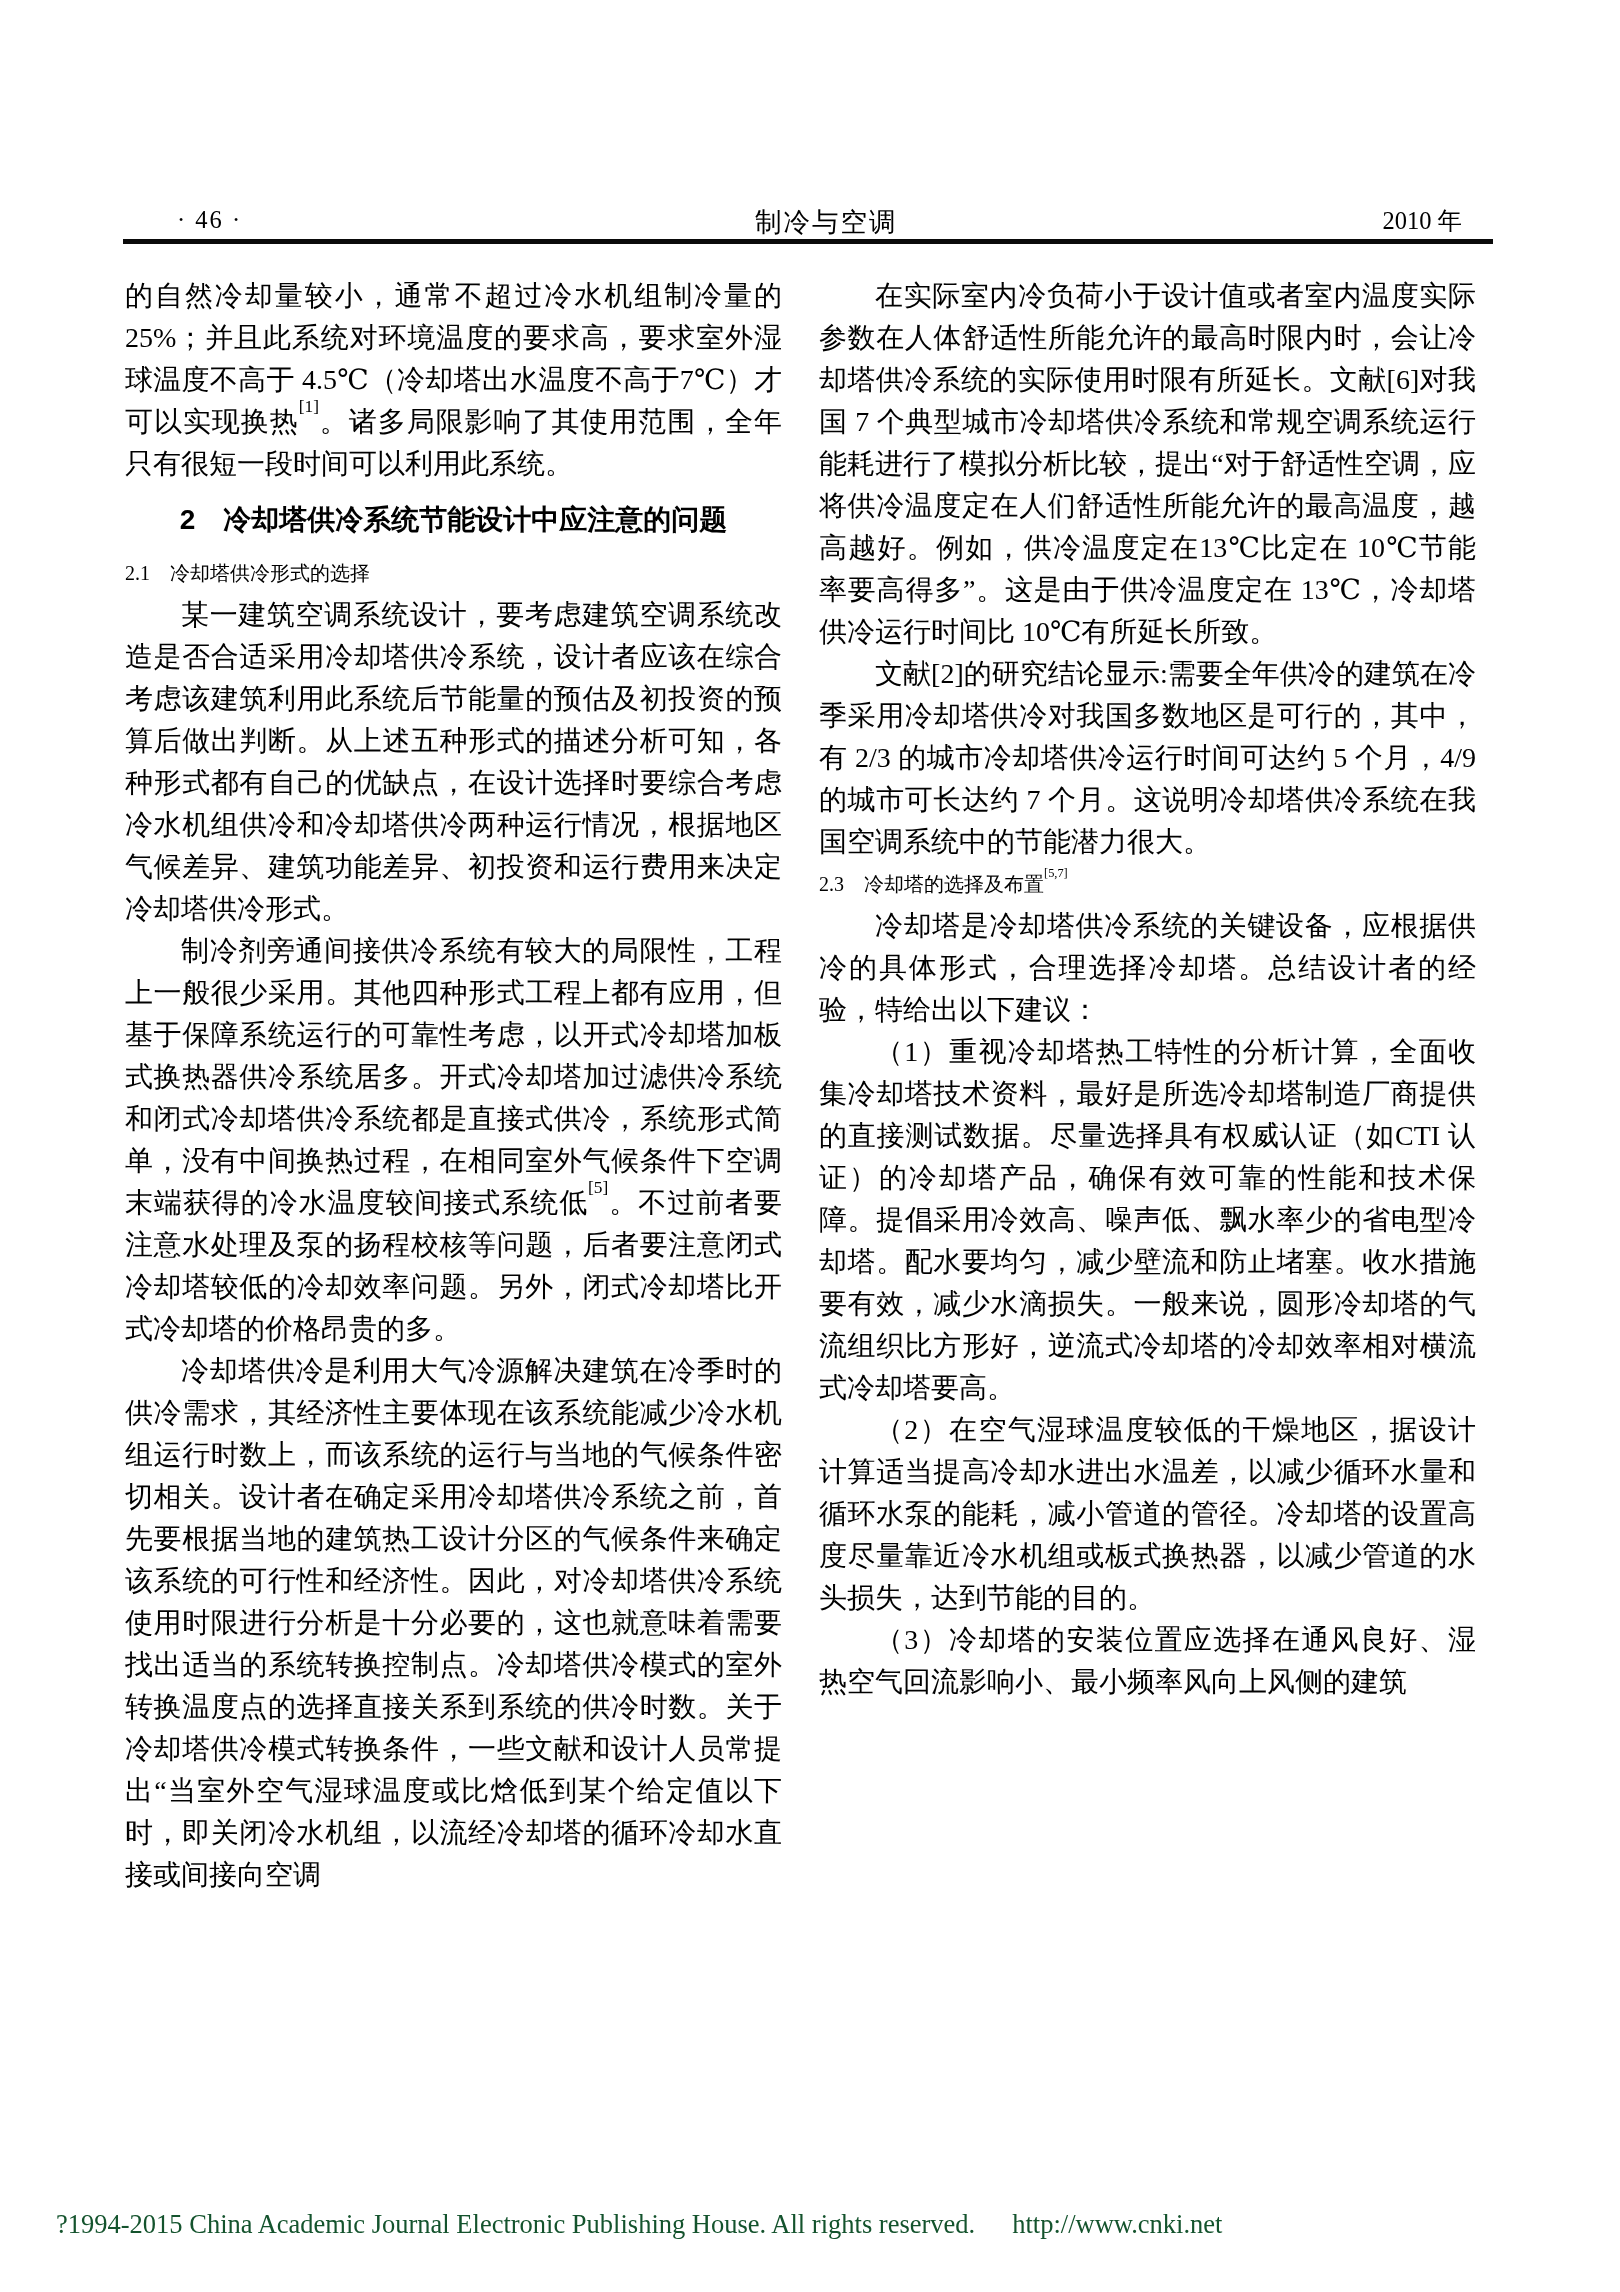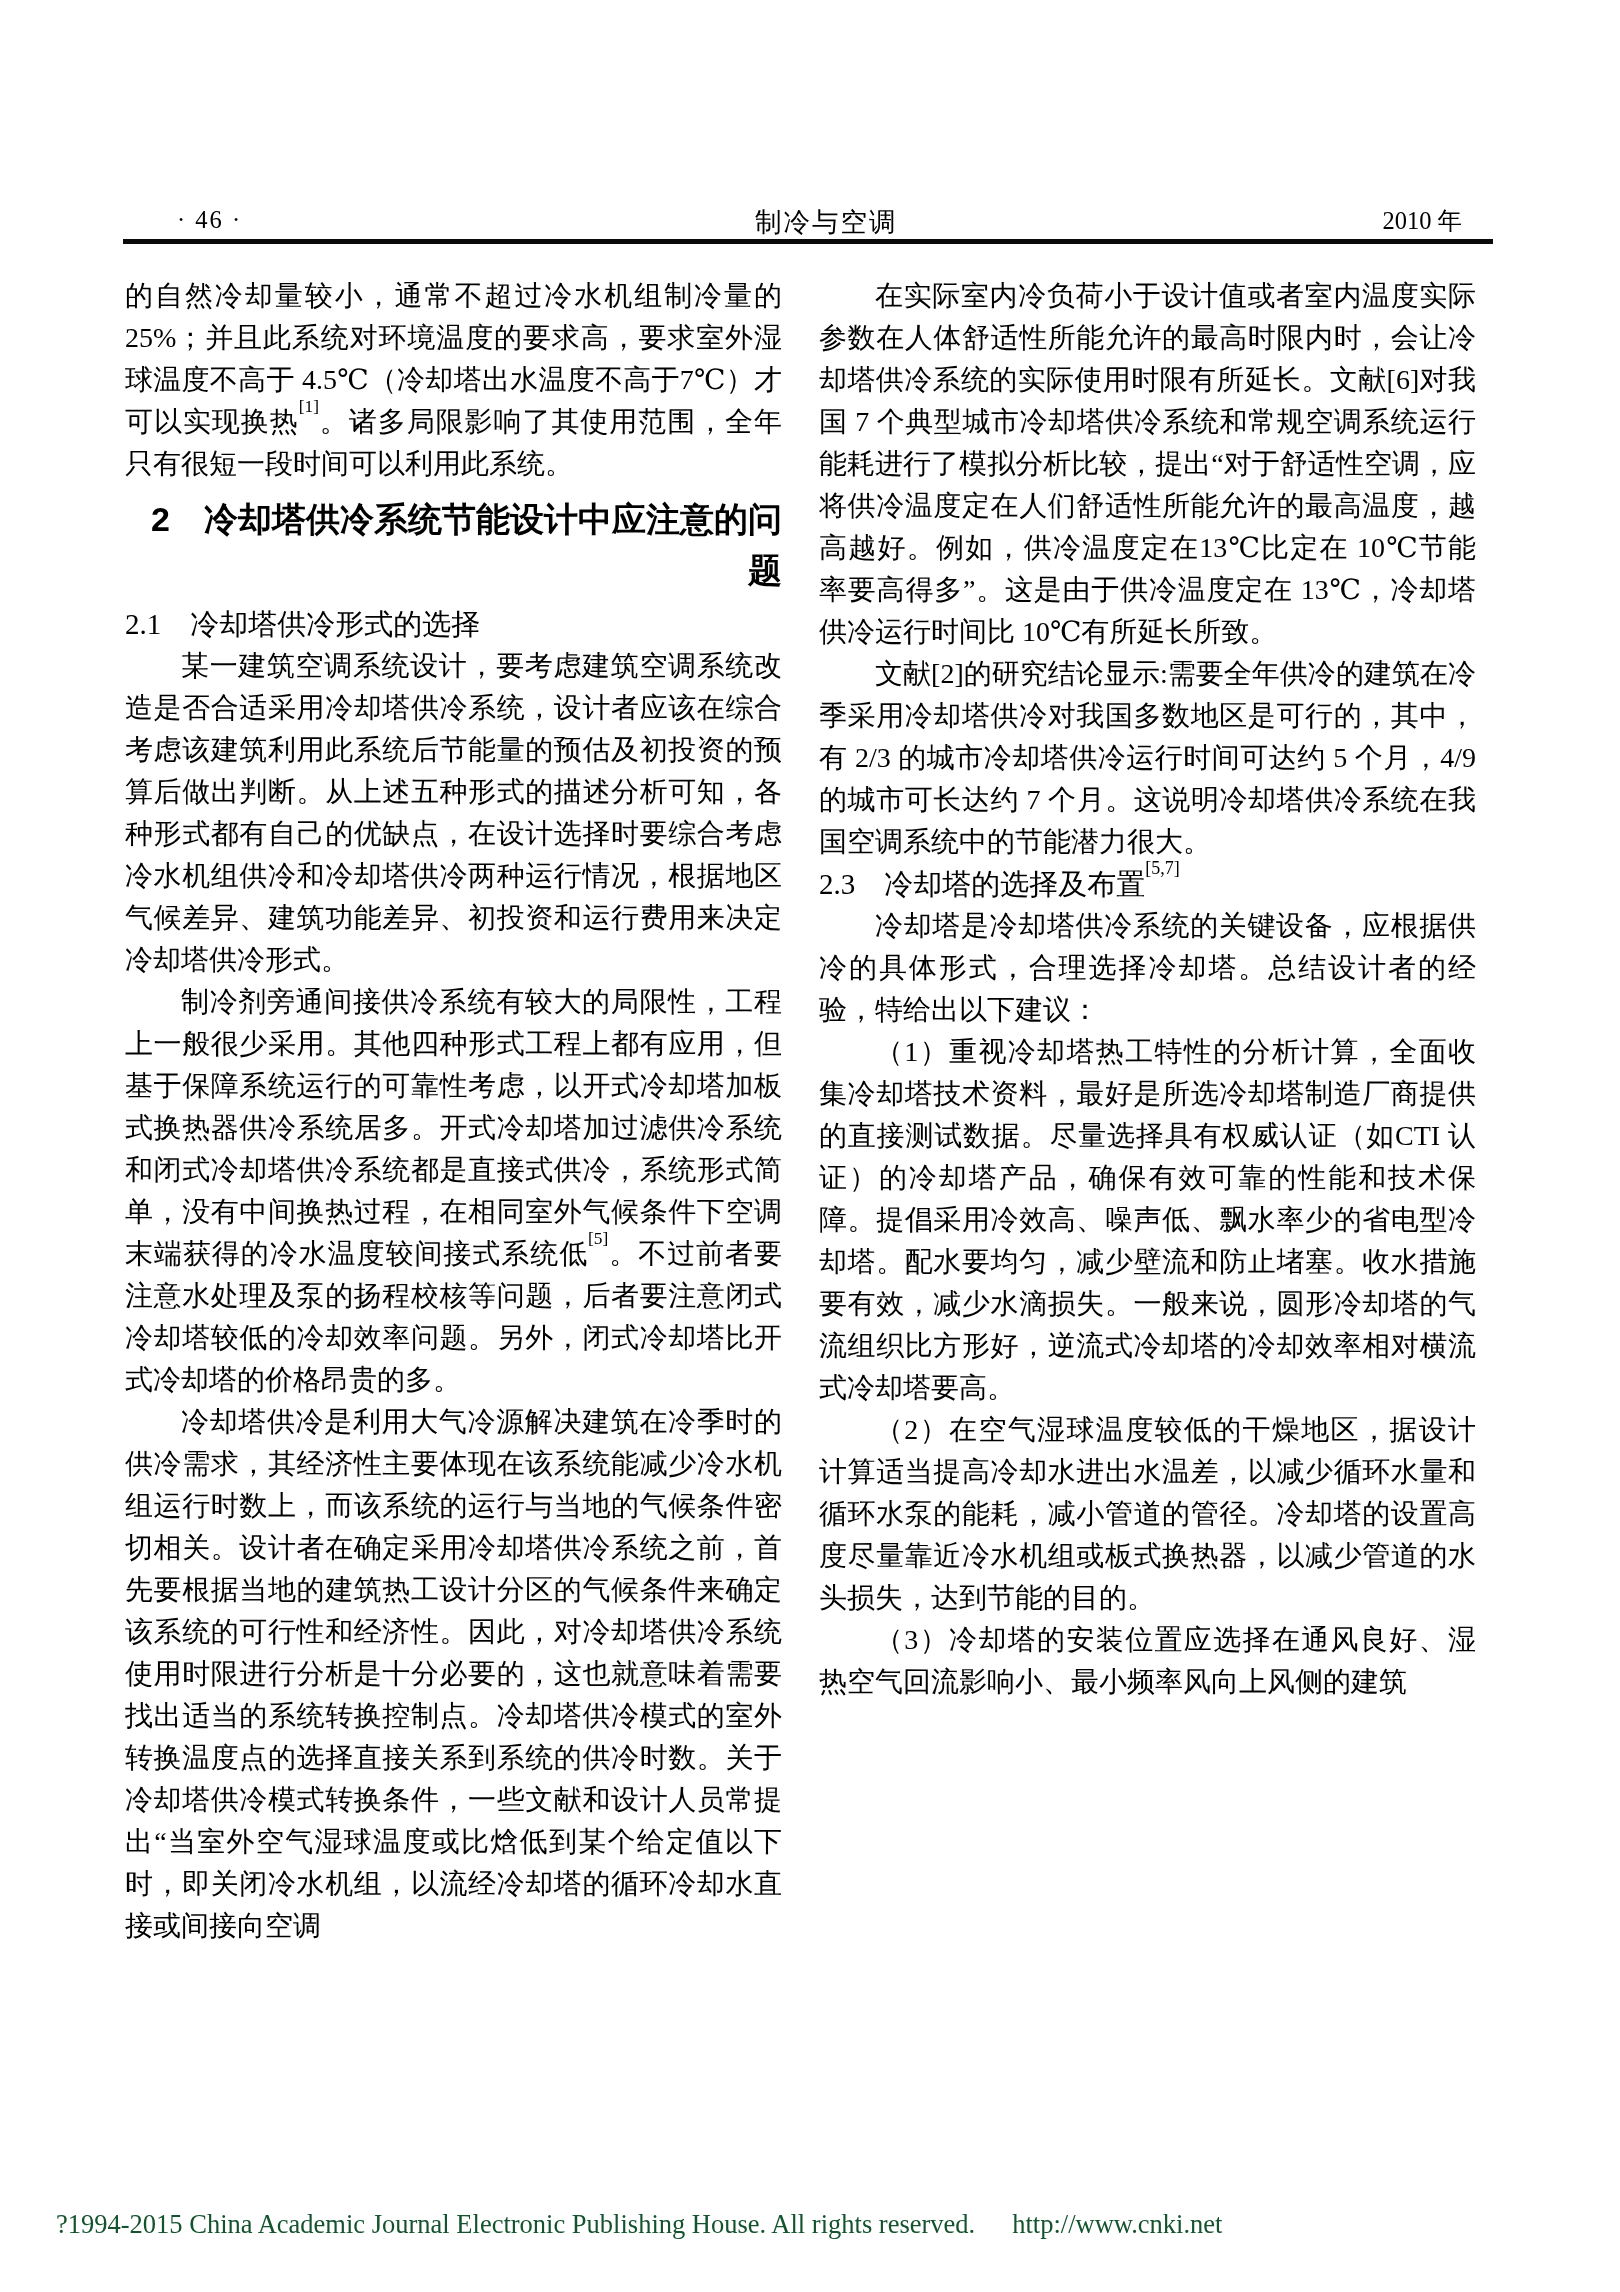--- a/index.html
+++ b/index.html
@@ -26,25 +26,25 @@
     width: 657px;
     font-size: 28px;
     line-height: 42px;
     text-align: justify;
     text-justify: inter-ideograph;
   }
   .col p { margin: 0; }
   .col p.indent { text-indent: 2em; }
   .col h2.h1 {
     font-family: "Liberation Sans", "DejaVu Sans", sans-serif;
-    font-size: 34px; line-height: 51px; font-weight: bold;
-    margin: 8.8px 0 6.9px 0; text-align: right;
+    font-size: 28px; line-height: 51px; font-weight: bold;
+    margin: 8.8px 0 6.9px 0; text-align: center;
   }
   .col h3.h2 {
-    font-size: 29px; line-height: 42px; font-weight: normal;
+    font-size: 20px; line-height: 42px; font-weight: normal;
     margin: 0; text-align: left;
   }
   sup.cite { font-size: 0.62em; line-height: 0; position: relative; top: -0.5em; }
   
   .page-footer {
     position: absolute; top: 2207px; left: 56px;
     font-size: 26.5px; line-height: 35px;
     color: #14532d; white-space: nowrap;
   }
   .page-footer .url { margin-left: 37px; }

